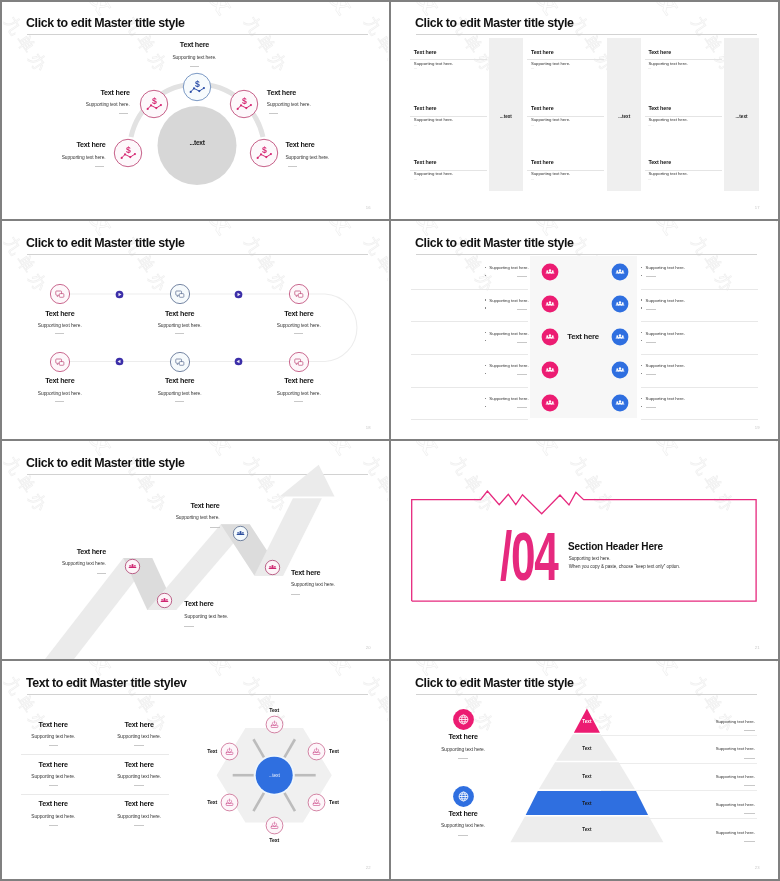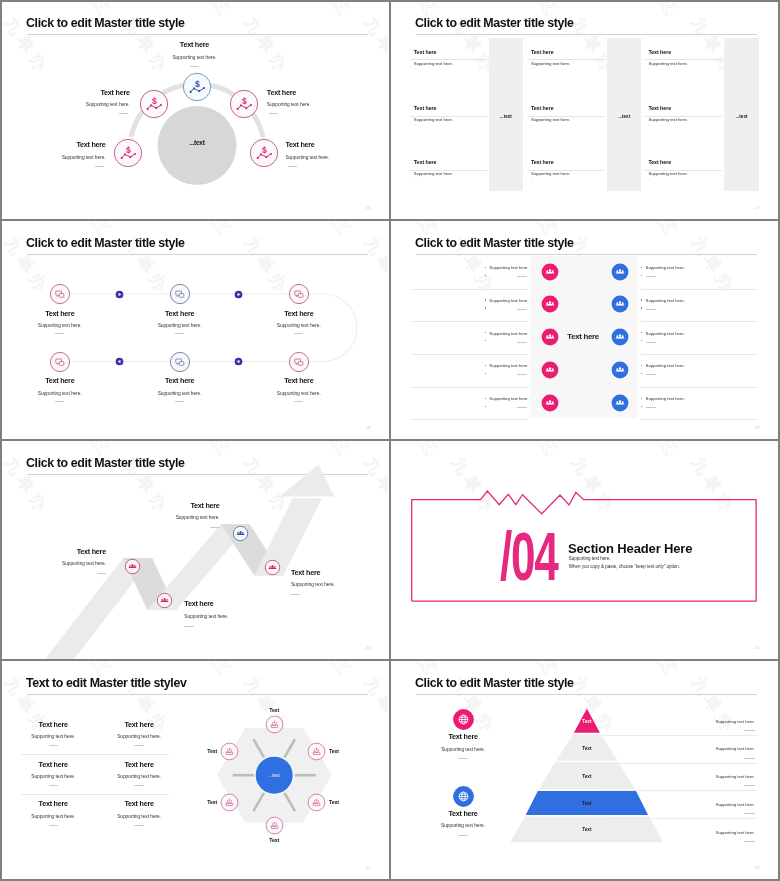--- a/index.html
+++ b/index.html
@@ -351,21 +351,21 @@
         <div class="wmrow" style="left:168px;top:-26px">&amp;</div>
         <div class="wmrow wmsm" style="left:196px;top:12px">九单办</div>
         <div class="wmrow" style="left:288px;top:-26px">&amp;</div>
         <div class="wmrow wmsm" style="left:316px;top:12px">九单办</div>
         <div class="wmrow" style="left:408px;top:-26px">&amp;</div>
       </div>
       <svg class="abs" style="left:0;top:0" width="388" height="219" viewBox="0 0 388 219">
         <path d="M 22.70 161.10 L 22.70 59.60 L 91.60 59.60 L 98.40 51.00 L 110.20 64.70 L 119.30 54.30 L 126.80 64.70 L 133.50 54.70 L 152.70 73.80 L 171.00 55.00 L 180.00 65.00 L 186.90 52.40 L 194.60 59.70 L 367.10 59.70 L 367.10 161.10 L 22.70 161.10" fill="none" stroke="#e6297e" stroke-width="1.3" stroke-linejoin="miter"></path>
       </svg>
       <div class="abs bignum" style="left:110.5px;top:82px;color:#e6297e;">/04</div>
-      <div class="abs" style="left:179px;top:101.3px;font-size:13px;font-weight:bold;color:#111;letter-spacing:-0.15px;white-space:nowrap;">Section Header Here</div>
+      <div class="abs" style="left:179px;top:101.3px;font-size:10px;font-weight:bold;color:#111;letter-spacing:-0.15px;white-space:nowrap;">Section Header Here</div>
       <div class="abs" style="left:179.8px;top:116px;font-size:4.5px;color:#2b2b2b;white-space:nowrap;">Supporting text here.</div>
       <div class="abs" style="left:179.8px;top:123.8px;font-size:4.5px;color:#2b2b2b;white-space:nowrap;">When you copy &amp; paste, choose “keep text only” option.</div>
       <div class="pagenum">21</div>
     </div>
     <div class="cell" style="left:0;top:440px">
       <div class="wm">
         <div class="wmrow" style="left:-10px;top:-26px">&amp;</div>
         <div class="wmrow wmsm" style="left:18px;top:12px">九单办</div>
         <div class="wmrow" style="left:110px;top:-26px">&amp;</div>
         <div class="wmrow wmsm" style="left:138px;top:12px">九单办</div>

